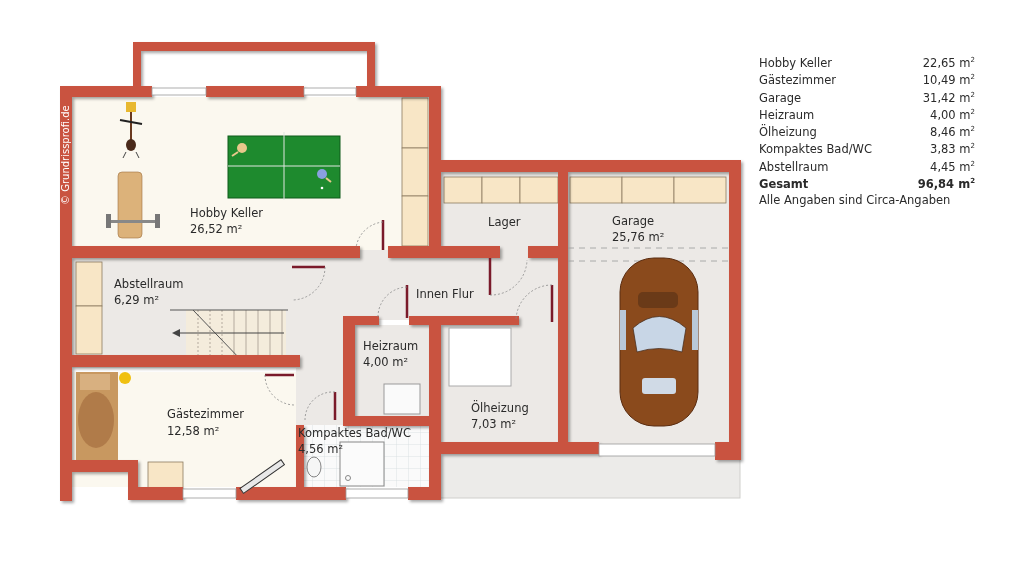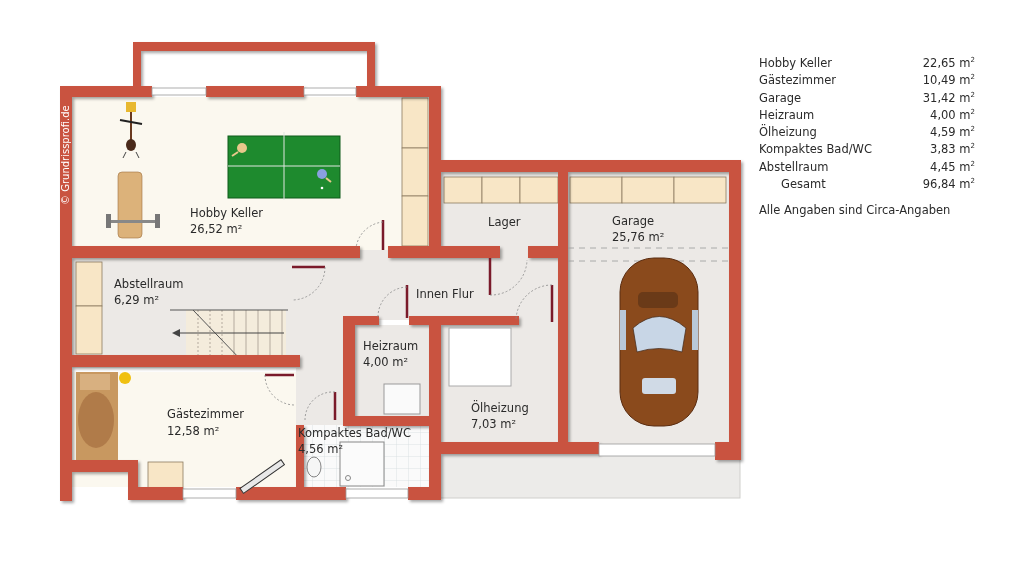--- a/index.html
+++ b/index.html
@@ -1,22 +1,22 @@
 <!DOCTYPE html>
 <html><head>
 <meta charset="utf-8">
 <style>
   html, body { margin:0; padding:0; background:#ffffff; }
   body { width:1024px; height:576px; position:relative; overflow:hidden; font-family:"DejaVu Sans", sans-serif; }
   #plan { position:absolute; left:0; top:0; width:1024px; height:576px; }
   .lbl { font-family:"DejaVu Sans", sans-serif; font-size:11.5px; fill:#2a2a2a; }
   .legend { position:absolute; left:759px; top:55px; width:216px; font-size:11.5px; color:#2a2a2a; }
   .legend .row { display:flex; justify-content:space-between; height:17.3px; line-height:17.3px; }
-  .legend .row.total { font-weight:normal;margin-left:22px; }
-  .legend .note { margin-top:10px; }
+  .legend .row.total { font-weight:bold; }
+  .legend .note { }
   sup { font-size:7px; vertical-align:top; line-height:10px; }
 </style>
 </head>
 <body>
 
 <svg id="plan" viewBox="0 0 1024 576" xmlns="http://www.w3.org/2000/svg">
   <defs>
     <filter id="sh" x="-5%" y="-5%" width="110%" height="110%">
       <feDropShadow dx="2" dy="2" stdDeviation="1.5" flood-color="#000" flood-opacity="0.35"></feDropShadow>
     </filter>
@@ -233,21 +233,21 @@
   <div class="row">
       <span>Garage</span>
       <span><span>31,42 m</span><sup>2</sup></span>
     </div>
   <div class="row">
       <span>Heizraum</span>
       <span><span>4,00 m</span><sup>2</sup></span>
     </div>
   <div class="row">
       <span>Ölheizung</span>
-      <span><span>4,59 m</span><sup>2</sup></span>
+      <span><span>8,46 m</span><sup>2</sup></span>
     </div>
   <div class="row">
       <span>Kompaktes Bad/WC</span>
       <span><span>3,83 m</span><sup>2</sup></span>
     </div>
   <div class="row">
       <span>Abstellraum</span>
       <span><span>4,45 m</span><sup>2</sup></span>
     </div>
   <div class="row total">

